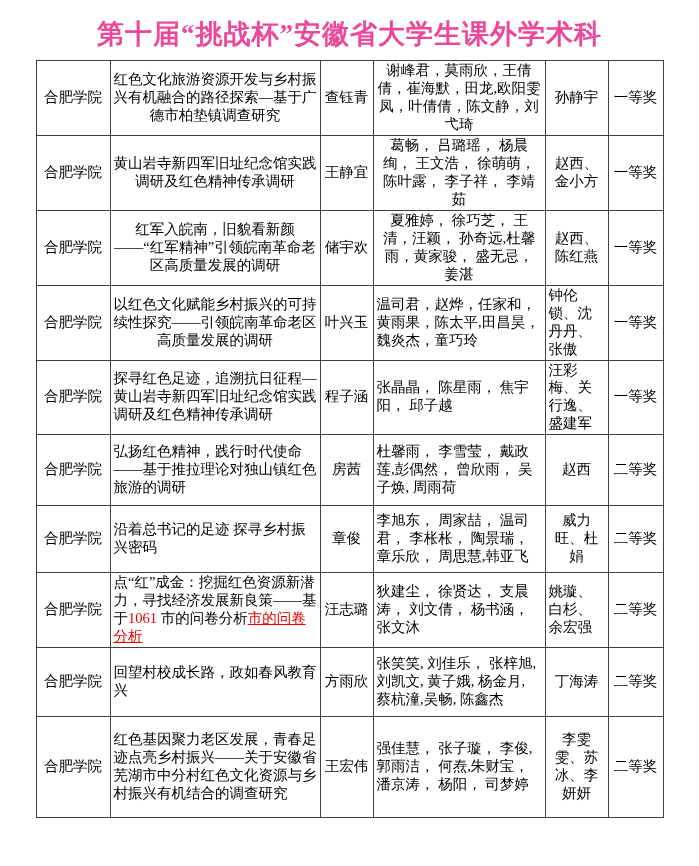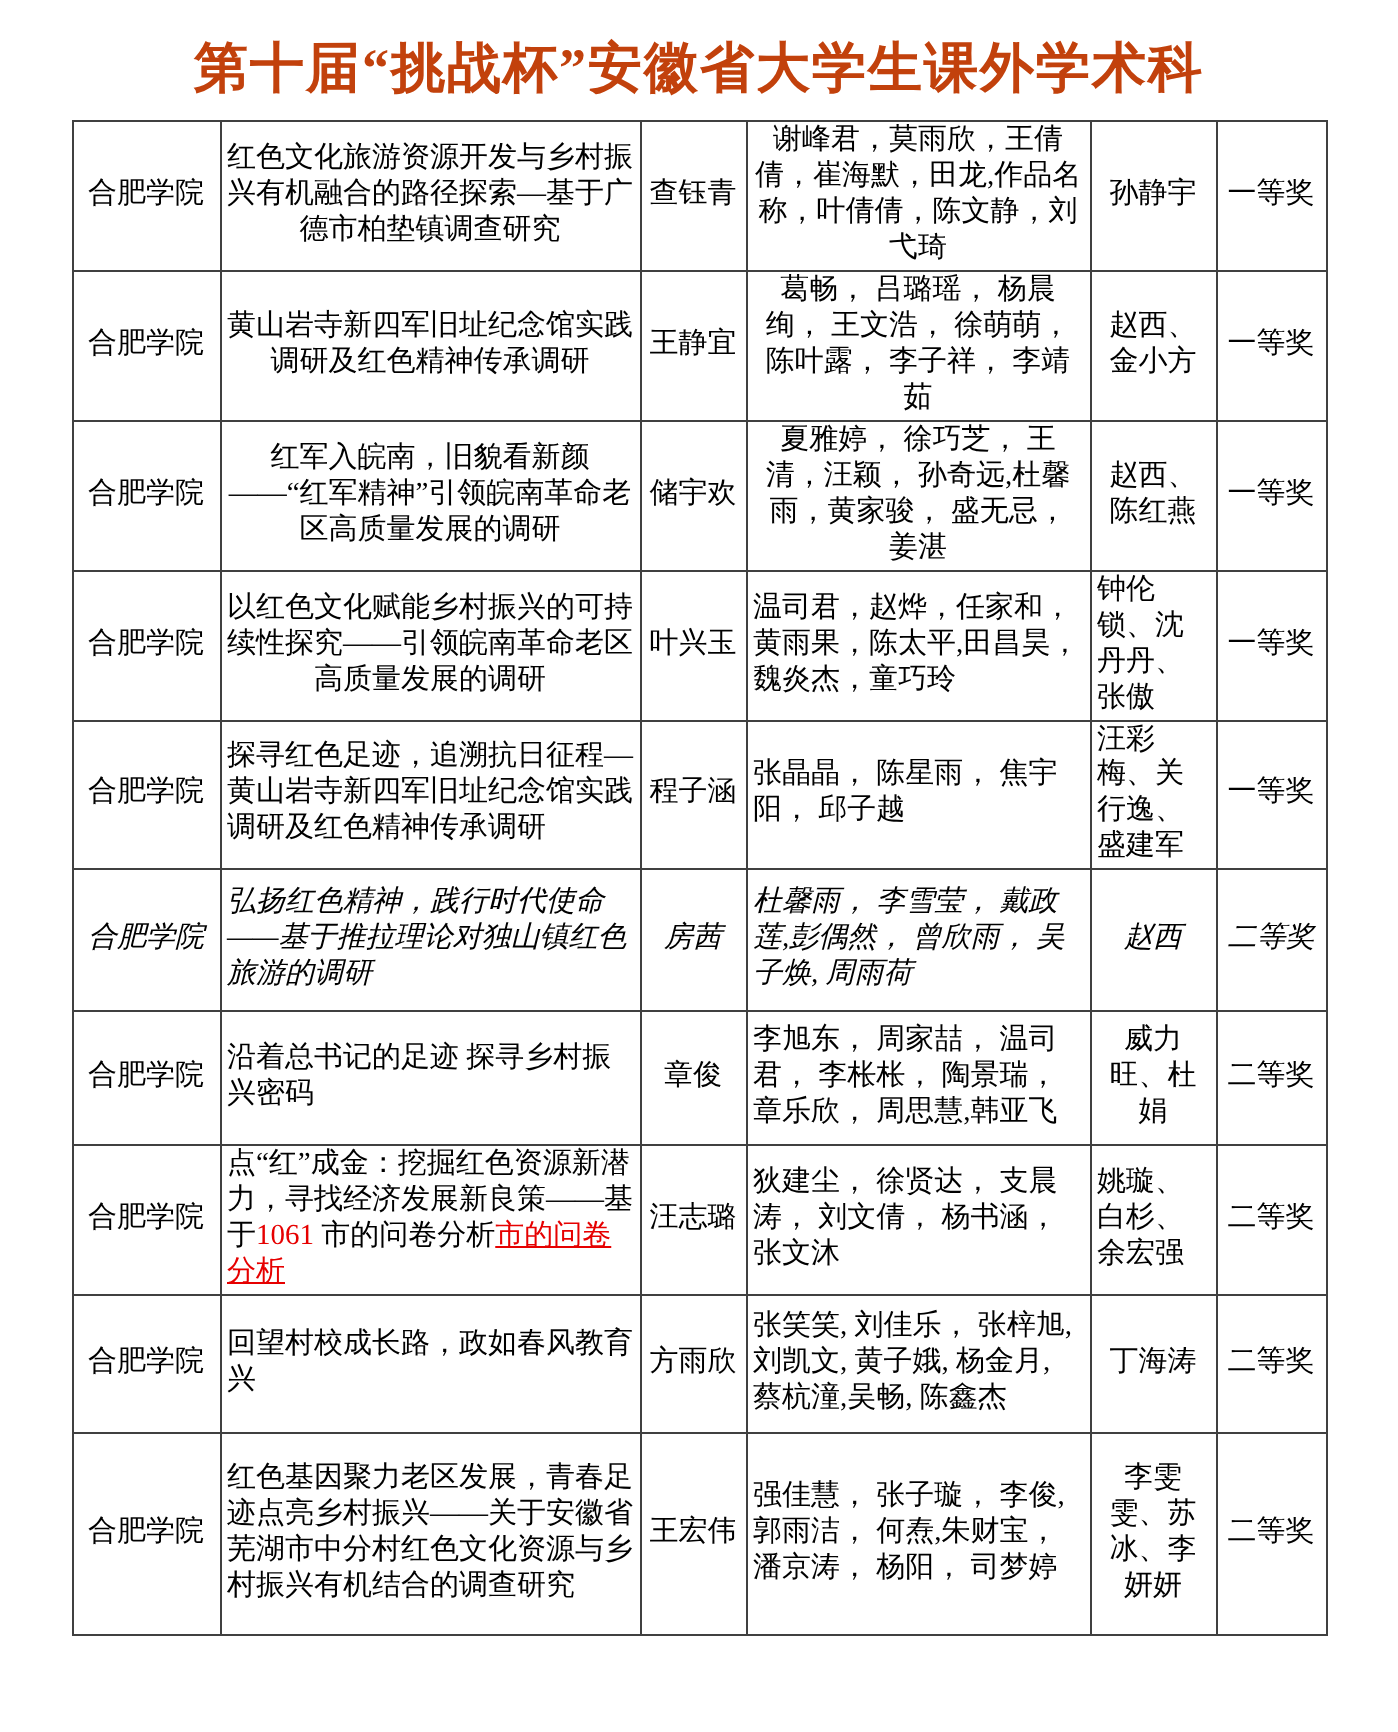--- a/index.html
+++ b/index.html
@@ -2,37 +2,37 @@
 <html><head>
 <meta charset="utf-8">
 <style>
   html,body { margin:0; padding:0; }
   body {
     width:699px; height:866px; background:#ffffff; overflow:hidden;
     font-family:"Liberation Serif","DejaVu Serif",serif; color:#000;
   }
   .title {
     margin-top:16px; text-align:center; font-weight:bold;
-    font-size:27px; line-height:37px; color:#c2410c; letter-spacing:1px;
+    font-size:27px; line-height:37px; color:#ec4899; letter-spacing:1px;
   }
   table {
     border-collapse:collapse; table-layout:fixed;
     width:627px; margin:7px auto 0 auto;
   }
   th, td {
     border:1px solid #404040; padding:1px 3px;
     font-size:14.5px; line-height:1.24; vertical-align:middle;
     text-align:center; word-break:break-all; overflow:hidden;
   }
   th { font-weight:bold; font-size:15px; height:30px; }
   td.tl { text-align:left; }
   .red { color:#e60000; }
   .u { text-decoration:underline; }
   tr.r0 td{height:65px;} tr.r1 td{height:70px;} tr.r2 td{height:69px;}
-  tr.r3 td{height:69px;} tr.r4 td{height:69px;} tr.r5 td{height:68px;font-style:italic;}
+  tr.r3 td{height:69px;} tr.r4 td{height:69px;} tr.r5 td{height:68px;}
   tr.r6 td{height:64px;} tr.r7 td{height:67px;} tr.r8 td{height:66px;}
   tr.r9 td{height:98px;}
   col.c-school{width:74px;} col.c-work{width:210px;} col.c-leader{width:53px;}
   col.c-members{width:172px;} col.c-advisors{width:63px;} col.c-award{width:55px;}
 </style>
 </head>
 <body>
 
 <div class="title">
   <div>第十届“挑战杯”安徽省大学生课外学术科</div>
@@ -46,21 +46,21 @@
     <col class="c-members">
       <col class="c-advisors">
       <col class="c-award">
   </colgroup>
   <tbody>
 
   <tr class="r0">
     <td>合肥学院</td>
     <td>红色文化旅游资源开发与乡村振兴有机融合的路径探索—基于广德市柏垫镇调查研究</td>
     <td>查钰青</td>
-    <td>谢峰君，莫雨欣，王倩倩，崔海默，田龙,作品名称，叶倩倩，陈文静，刘弋琦</td>
+    <td>谢峰君，莫雨欣，王倩倩，崔海默，田龙,欧阳雯凤，叶倩倩，陈文静，刘弋琦</td>
     <td>孙静宇</td>
     <td>一等奖</td>
   </tr>
 
   <tr class="r1">
     <td>合肥学院</td>
     <td>黄山岩寺新四军旧址纪念馆实践调研及红色精神传承调研</td>
     <td>王静宜</td>
     <td>葛畅， 吕璐瑶， 杨晨绚， 王文浩， 徐萌萌，陈叶露， 李子祥， 李靖茹</td>
     <td>赵西、金小方</td>

